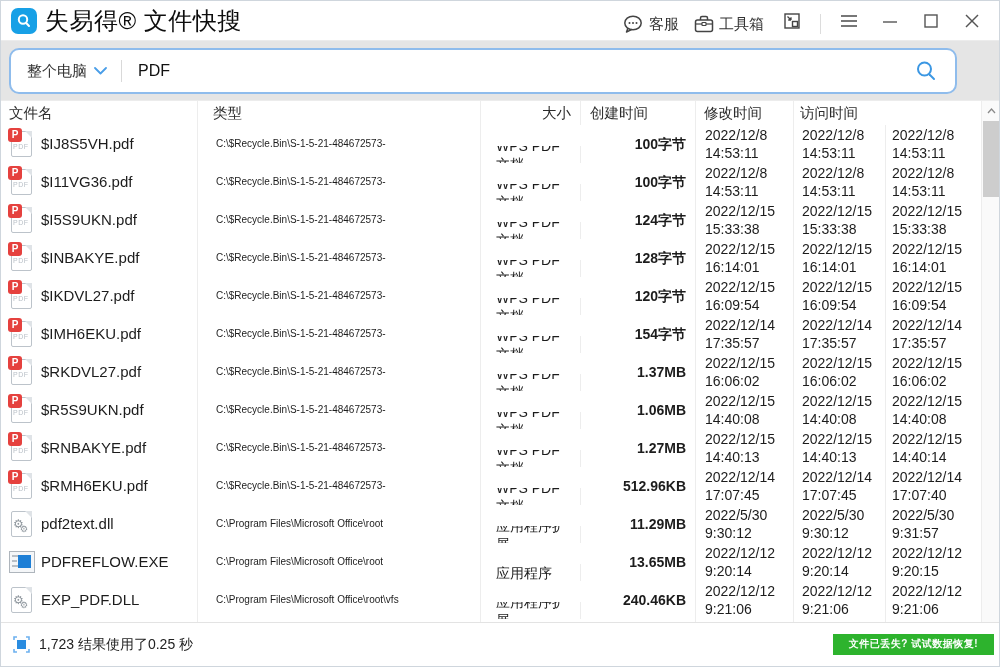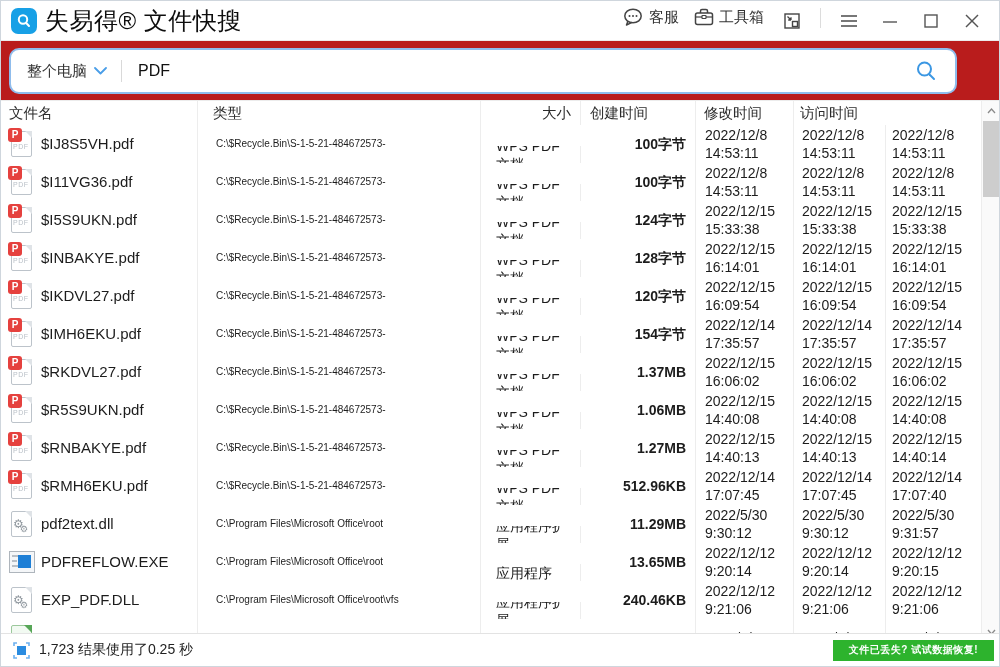--- a/index.html
+++ b/index.html
@@ -13,27 +13,27 @@
   
   .titlebar {
     height: 40px; display: flex; align-items: center;
     padding: 0 14px 0 10px; background: #fff; border-bottom: 1px solid #ececec;
   }
   .logo {
     width: 26px; height: 26px; border-radius: 7px; background: #17a0e6;
     display: flex; align-items: center; justify-content: center; flex: 0 0 auto;
   }
   .app-title { font-size: 24px; color: #0d0d0d; margin-left: 8px; letter-spacing: .5px; }
-  .tb-right { margin-left: auto; display: flex; align-items: flex-start; gap: 15px; }
+  .tb-right { margin-left: auto; display: flex; align-items: flex-end; gap: 15px; }
   .tb-link { display: flex; align-items: center; gap: 5px; color: #333; font-size: 15px; cursor: pointer; }
   .tb-sep { width: 1px; height: 20px; background: #dcdcdc; }
   .winbtn { display: flex; align-items: center; justify-content: center; width: 26px; height: 26px; color: #555; cursor: pointer; }
 
   
-  .searchbar-wrap { height: 60px; padding: 7px 8px; border-bottom: 1px solid #ececec; background:#b91c1c; }
+  .searchbar-wrap { height: 60px; padding: 7px 8px; border-bottom: 1px solid #ececec; background:#e5e5e5; }
   .searchbar {
     height: 46px; width: 948px; border: 2px solid #8fbcec; border-radius: 10px;
     display: flex; align-items: center; padding: 0 16px; background: #fff;
   }
   .scope { display: flex; align-items: center; gap: 7px; cursor: pointer; flex: 0 0 auto; }
   .scope-label { font-size: 15px; color: #333; }
   .search-divider { width: 1px; height: 22px; background: #d9d9d9; margin: 0 16px 0 14px; }
   .search-input {
     border: none; outline: none; font-size: 16px; color: #111; flex: 1 1 auto;
     font-family: inherit; background: transparent;
@@ -112,21 +112,21 @@
     position: absolute; top: 0; right: 0; width: 18px; height: 540px;
     background: #fafafa; border-left: 1px solid #ededed;
   }
   .vs-btn { position: absolute; left: 0; width: 18px; height: 19px; display: flex; align-items: center; justify-content: center; color: #8a8a8a; }
   .vs-up { top: 0; }
   .vs-down { bottom: 0; }
   .vs-thumb { position: absolute; left: 1px; top: 20px; width: 16px; height: 76px; background: #cdcdcd; }
 
   
   .statusbar {
-    position: absolute; left: 0; right: 0; bottom: 0; height: 33px;
+    position: absolute; left: 0; right: 0; bottom: 0; height: 44px;
     background: #fff; border-top: 1px solid #e3e3e3;
     display: flex; align-items: center; padding: 0 5px 0 12px;
   }
   .status-text { font-size: 14px; color: #222; margin-left: 9px; }
   .recover-btn {
     margin-left: auto; background: #2db32d; color: #fff; font-size: 10px; font-weight: bold;
     padding: 3px 16px 4px; cursor: pointer; letter-spacing: .5px;
   }
 
   svg { display: block; }

